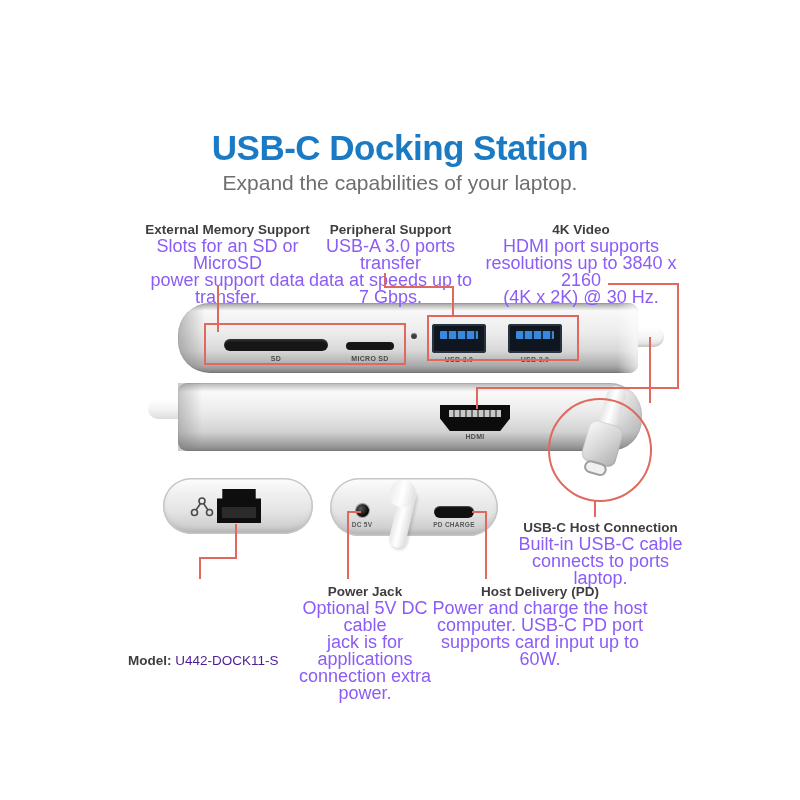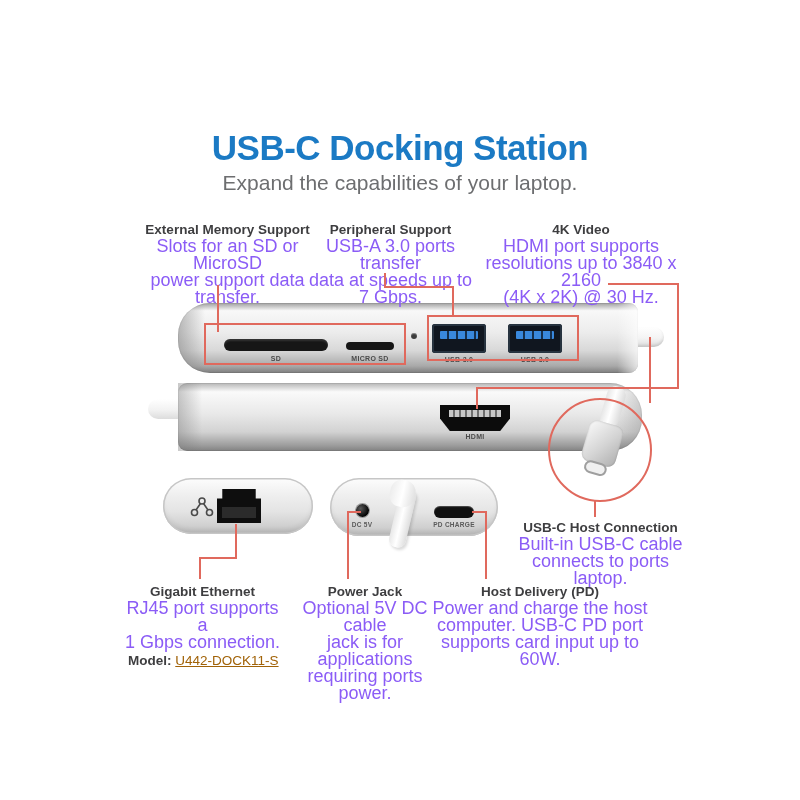--- a/index.html
+++ b/index.html
@@ -101,21 +101,21 @@
                transform:rotate(13deg); border-radius:8px; z-index:3;
                background:linear-gradient(90deg,#e8e8e8,#ffffff 45%,#dedede);
                box-shadow:2px 2px 3px rgba(0,0,0,.15); }
   .mid-boot  { position:absolute; left:60px; top:2px; width:25px; height:27px;
                transform:rotate(13deg); border-radius:11px; z-index:3;
                background:linear-gradient(90deg,#ededed,#ffffff 50%,#e2e2e2); }
 
   
   .model-line { position:absolute; left:128px; top:653px; font-size:13.5px; z-index:4; }
   .model-line .lbl { font-weight:bold; color:#3e3e40; }
-  .model-line .val { color:#a16207;text-decoration:underline; }
+  .model-line .val { color:#4c1d95; }
 </style>
 </head>
 <body>
 
 <div class="stage">
 
   <div class="header">
     <div class="title">USB-C Docking Station</div>
     <div class="subtitle">Expand the capabilities of your laptop.</div>
   </div>
@@ -192,31 +192,26 @@
     <div class="mid-cable"></div>
     <div class="mid-boot"></div>
   </div>
 
   <div class="tb" style="left:508px; top:519px; width:185px;">
     <div class="co-title">USB-C Host Connection</div>
     <div class="co-line">Built-in USB-C cable</div>
     <div class="co-line">connects to ports laptop.</div>
   </div>
 
-  <div class="tb" style="left:120px; top:583px; width:165px;">
-    <div class="co-title">Gigabit Ethernet</div>
-    <div class="co-line">RJ45 port supports a</div>
-    <div class="co-line">1 Gbps connection.</div>
-  </div>
 
   <div class="tb" style="left:285px; top:583px; width:160px;">
     <div class="co-title">Power Jack</div>
     <div class="co-line">Optional 5V DC cable</div>
     <div class="co-line">jack is for applications</div>
-    <div class="co-line">requiring ports power.</div>
+    <div class="co-line">connection extra power.</div>
   </div>
 
   <div class="tb" style="left:432px; top:583px; width:216px;">
     <div class="co-title">Host Delivery (PD)</div>
     <div class="co-line">Power and charge the host</div>
     <div class="co-line">computer. USB-C PD port</div>
     <div class="co-line">supports card input up to 60W.</div>
   </div>
 
   <div class="model-line">

